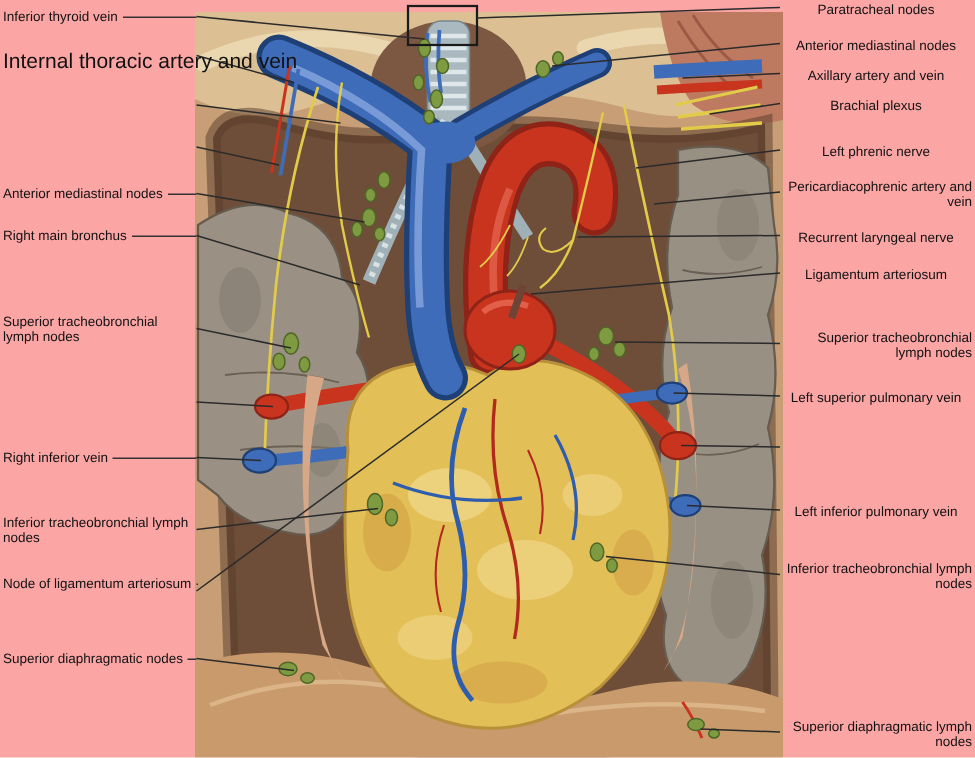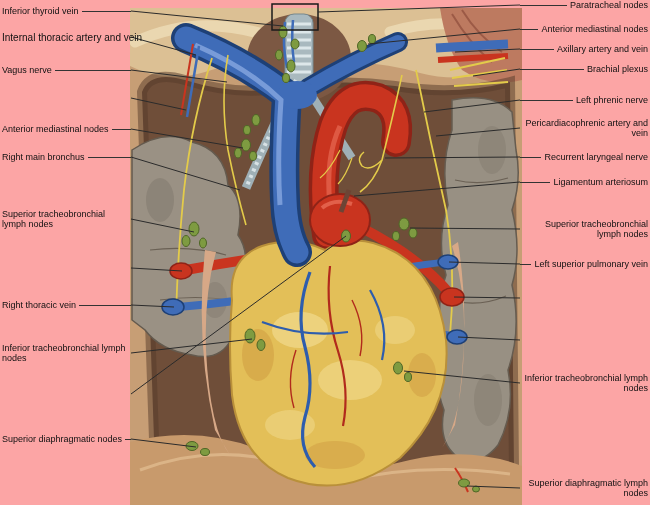--- a/index.html
+++ b/index.html
@@ -4,24 +4,24 @@
 <style>
   * { margin:0; padding:0; box-sizing:border-box; }
   html,body { width:650px; height:505px; background:#fff; font-family:"Liberation Sans", sans-serif; }
   .stage { position:relative; width:650px; height:505px; background:#fca5a5; overflow:hidden; }
   .stage > svg { position:absolute; left:0; top:0; z-index:1; pointer-events:none; }
   .lbl { position:absolute; display:flex; align-items:center; font-size:9px; line-height:1.15; color:#111; z-index:2; }
   .lbl .txt { flex:0 1 auto; }
   .lbl .ln { flex:1 1 0; min-width:0; height:0; border-top:1px solid #333; }
   .lbl.left { left:2px; width:129px; }
   .lbl.left .ln { margin-left:3px; }
-  .lbl.right { left:520px; width:128px; }
+  .lbl.right { left:520px; width:128px;flex-direction:column; }
   .lbl.right .ln { margin-right:3px; }
   .lbl.right .txt { text-align:right; }
-  .lbl.xs .txt { font-size:10px; white-space:nowrap; }
+  .lbl.xs .txt { font-size:14px; white-space:nowrap; }
 </style>
 </head>
 <body>
 
 <div class="stage">
 
 <svg width="650" height="505" viewBox="0 0 650 505">
   <defs>
     <clipPath id="figclip">
           <rect x="130" y="8" width="392" height="497"></rect>
@@ -183,44 +183,44 @@
 </svg>
 
 <div class="lbl left" style="top:6px">
       <span class="txt">Inferior thyroid vein</span>
       <span class="ln"></span>
     </div>
 <div class="lbl left xs" style="top:32px">
       <span class="txt">Internal thoracic artery and vein</span>
       <span class="ln"></span>
     </div>
-<div class="lbl left" style="top:65px">
-      <span class="txt">Vagus nerve</span>
-      <span class="ln"></span>
-    </div>
 <div class="lbl left" style="top:124px">
       <span class="txt">Anterior mediastinal nodes</span>
       <span class="ln"></span>
     </div>
 <div class="lbl left" style="top:152px">
       <span class="txt">Right main bronchus</span>
       <span class="ln"></span>
     </div>
 <div class="lbl left" style="top:209px">
       <span class="txt">Superior tracheobronchial lymph nodes</span>
       <span class="ln"></span>
     </div>
 <div class="lbl left" style="top:300px">
-      <span class="txt">Right thoracic vein</span>
+      <span class="txt">Right inferior vein</span>
       <span class="ln"></span>
     </div>
 <div class="lbl left" style="top:343px">
       <span class="txt">Inferior tracheobronchial lymph nodes</span>
       <span class="ln"></span>
     </div>
+<div class="lbl left" style="top:384px">
+      <span class="txt">Node of ligamentum arteriosum</span>
+      <span class="ln"></span>
+    </div>
 <div class="lbl left" style="top:434px">
       <span class="txt">Superior diaphragmatic nodes</span>
       <span class="ln"></span>
     </div>
 
 <div class="lbl right" style="top:0px">
       <span class="ln"></span>
       <span class="txt">Paratracheal nodes</span>
     </div>
 <div class="lbl right" style="top:24px">
@@ -252,20 +252,24 @@
       <span class="txt">Ligamentum arteriosum</span>
     </div>
 <div class="lbl right" style="top:219px">
       <span class="ln"></span>
       <span class="txt">Superior tracheobronchial lymph nodes</span>
     </div>
 <div class="lbl right" style="top:259px">
       <span class="ln"></span>
       <span class="txt">Left superior pulmonary vein</span>
     </div>
+<div class="lbl right" style="top:335px">
+      <span class="ln"></span>
+      <span class="txt">Left inferior pulmonary vein</span>
+    </div>
 <div class="lbl right" style="top:373px">
       <span class="ln"></span>
       <span class="txt">Inferior tracheobronchial lymph nodes</span>
     </div>
 <div class="lbl right" style="top:478px">
       <span class="ln"></span>
       <span class="txt">Superior diaphragmatic lymph nodes</span>
     </div>
 
 </div>

